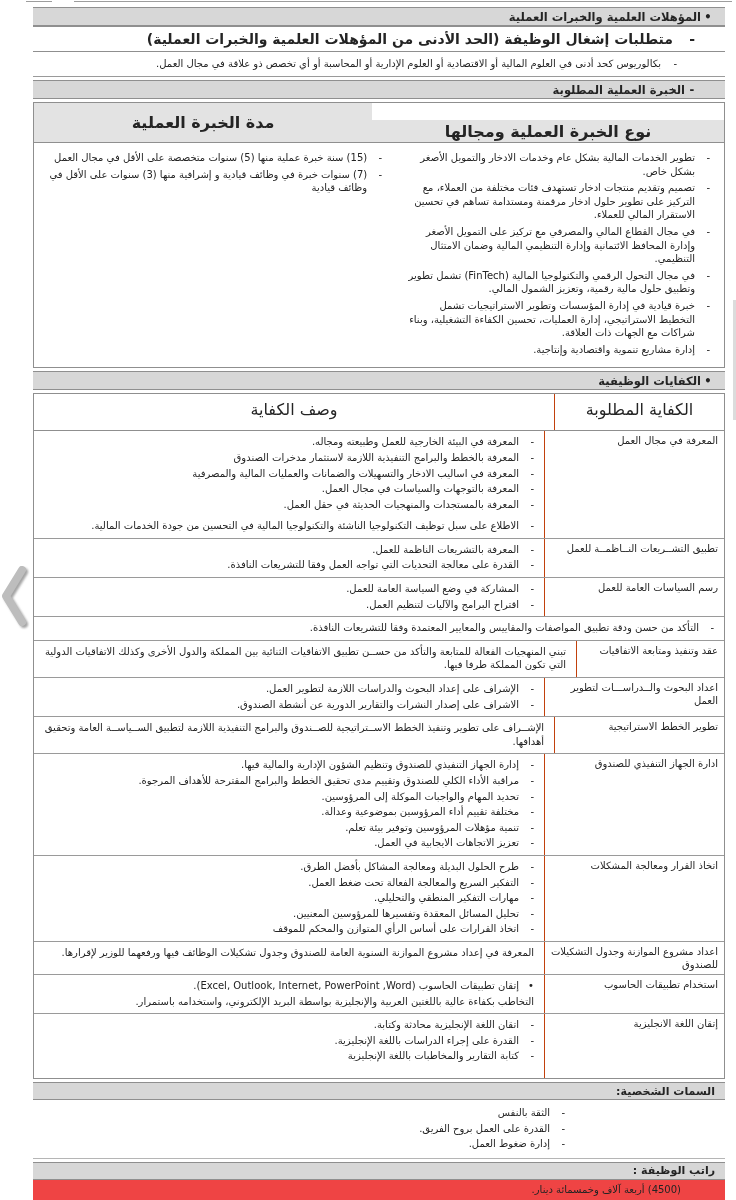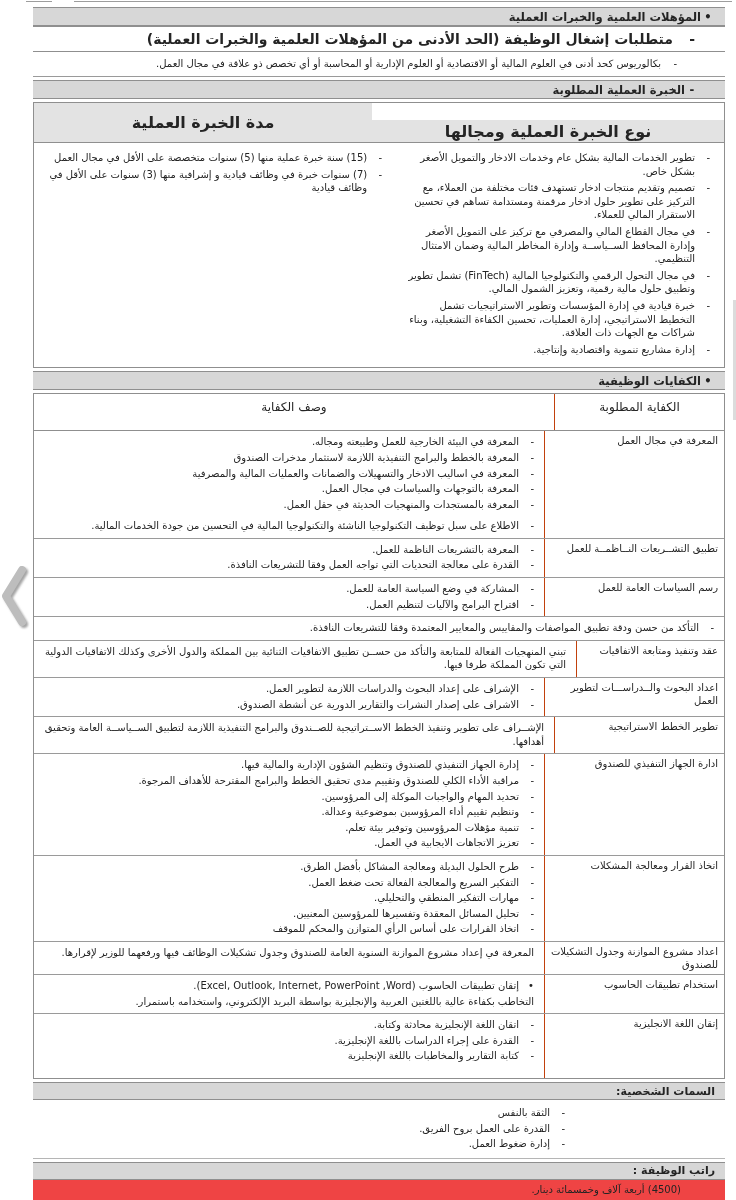--- a/index.html
+++ b/index.html
@@ -47,21 +47,21 @@
   .cell.dur{flex:1 1 auto;}
   .exp-head .cell.type{border-left:none;margin-top:17px;}
   .exp-body .cell{padding:5px 14px 8px 8px;}
   .vdiv-right{border-left:1px solid #8f8f8f;} 
   .exp-body .cell .li{margin:3px 0;}
   
   .comp-head{display:flex;border-bottom:1px solid #8f8f8f;}
   .clabel{width:169px;border-left:1px solid #c2410c;font-weight:normal;}
   .cdesc{flex:1 1 auto;}
   .comp-head .clabel,.comp-head .cdesc{
-    display:flex;align-items:flex-start;justify-content:center;padding-top:6px;min-height:30px;font-size:12px;
+    display:flex;align-items:flex-start;justify-content:center;padding-top:6px;min-height:30px;font-size:16px;
   }
   .crow{display:flex;border-bottom:1px solid #9a9a9a;}
   .crow:last-child{border-bottom:none;}
   .crow .clabel{padding:3px 6px 3px 4px;font-size:10px;line-height:1.3;}
   .crow .cdesc{padding:2px 10px 3px 8px;}
   .crow.tall{min-height:64px;}
   .crow.gap-last .li:last-child{margin-top:8px;}
   
   .traits{padding:4px 160px 5px 8px;border-bottom:1px solid #b5b5b5;}
   .vrow{border-bottom:1px solid #8f8f8f;background:#ef4444;font-size:10px;
@@ -112,21 +112,21 @@
             <div class="li">
               <span class="mk">-</span>
               <span class="tx">تطوير الخدمات المالية بشكل عام وخدمات الادخار والتمويل الأصغر بشكل خاص.</span>
             </div>
             <div class="li">
               <span class="mk">-</span>
               <span class="tx">تصميم وتقديم منتجات ادخار تستهدف فئات مختلفة من العملاء، مع التركيز على تطوير حلول ادخار مرقمنة ومستدامة تساهم في تحسين الاستقرار المالي للعملاء.</span>
             </div>
             <div class="li">
               <span class="mk">-</span>
-              <span class="tx">في مجال القطاع المالي والمصرفي مع تركيز على التمويل الأصغر وإدارة المحافظ الســياســة وإدارة المخاطر المالية وضمان الامتثال التنظيمي.</span>
+              <span class="tx">في مجال القطاع المالي والمصرفي مع تركيز على التمويل الأصغر وإدارة المحافظ الائتمانية وإدارة التنظيمي المالية وضمان الامتثال التنظيمي.</span>
             </div>
             <div class="li">
               <span class="mk">-</span>
               <span class="tx">في مجال التحول الرقمي والتكنولوجيا المالية (FinTech) تشمل تطوير وتطبيق حلول مالية رقمية، وتعزيز الشمول المالي.</span>
             </div>
             <div class="li">
               <span class="mk">-</span>
               <span class="tx">خبرة قيادية في إدارة المؤسسات وتطوير الاستراتيجيات تشمل التخطيط الاستراتيجي، إدارة العمليات، تحسين الكفاءة التشغيلية، وبناء شراكات مع الجهات ذات العلاقة.</span>
             </div>
             <div class="li">
@@ -260,21 +260,21 @@
               <div class="li">
                 <span class="mk">-</span>
                 <span class="tx">مراقبة الأداء الكلي للصندوق وتقييم مدى تحقيق الخطط والبرامج المقترحة للأهداف المرجوة.</span>
               </div>
               <div class="li">
                 <span class="mk">-</span>
                 <span class="tx">تحديد المهام والواجبات الموكلة إلى المرؤوسين.</span>
               </div>
               <div class="li">
                 <span class="mk">-</span>
-                <span class="tx">وتنظيم تقييم أداء المرؤوسين بموضوعية وعدالة.</span>
+                <span class="tx">مختلفة تقييم أداء المرؤوسين بموضوعية وعدالة.</span>
               </div>
               <div class="li">
                 <span class="mk">-</span>
                 <span class="tx">تنمية مؤهلات المرؤوسين وتوفير بيئة تعلم.</span>
               </div>
               <div class="li">
                 <span class="mk">-</span>
                 <span class="tx">تعزيز الاتجاهات الايجابية في العمل.</span>
               </div>
             </div>

